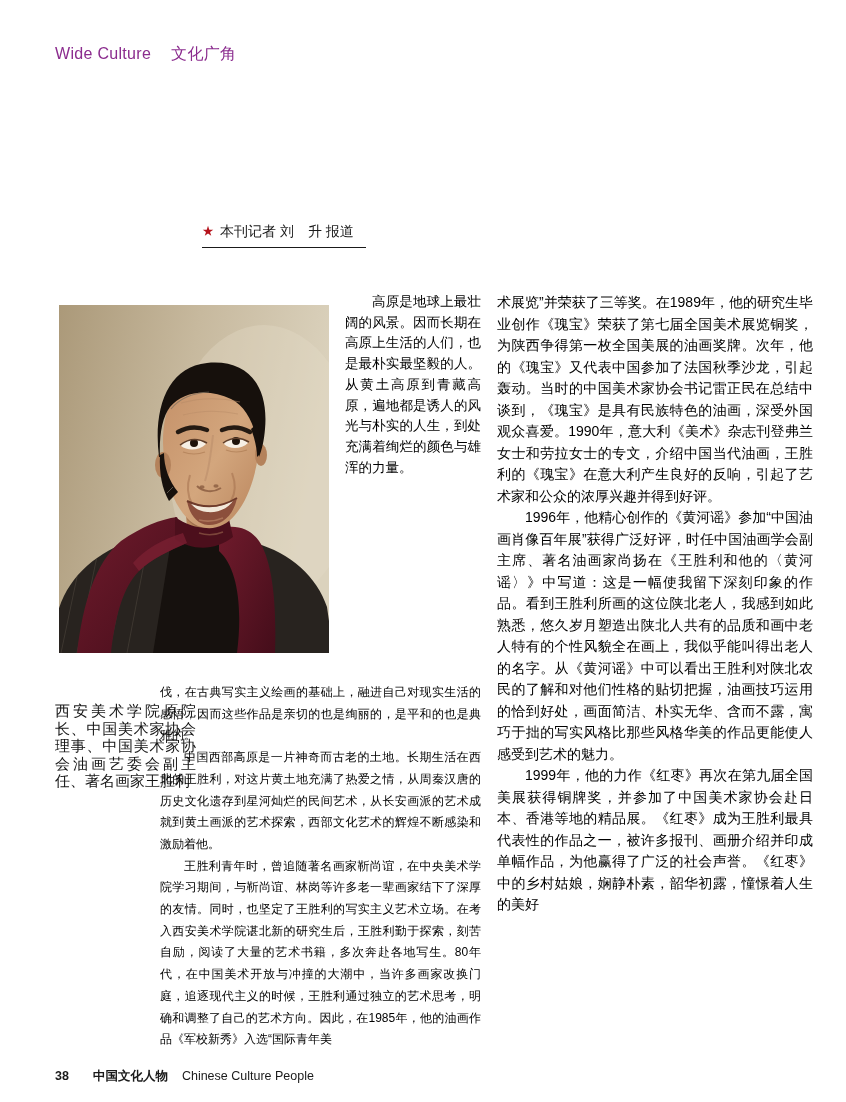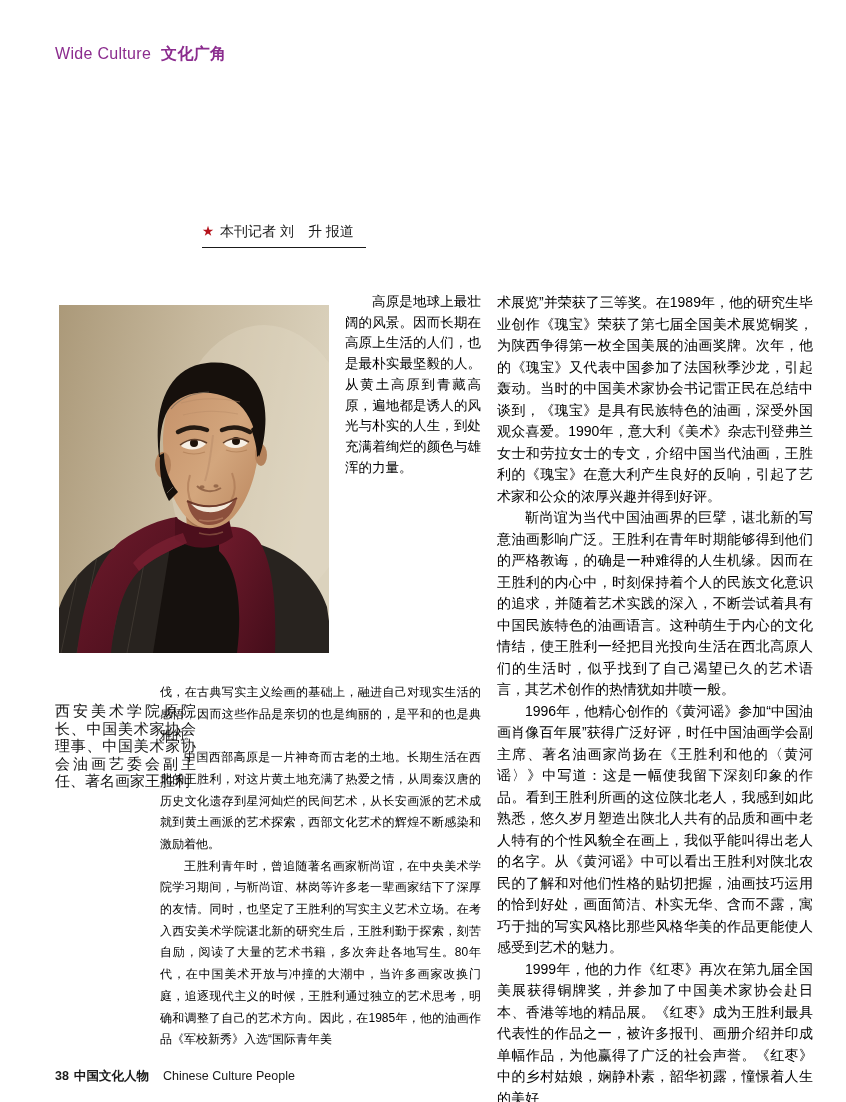--- a/index.html
+++ b/index.html
@@ -11,21 +11,21 @@
     overflow:hidden;
     font-family:"Liberation Sans",sans-serif;
     color:#1f1f1f;
   }
   
   .kicker{
     position:absolute;left:55px;top:44px;
     font-size:16px;letter-spacing:.3px;
     color:#8b2c8e;white-space:nowrap;
   }
-  .kicker .zh{margin-left:10px;font-weight:700;}
+  .kicker .zh{margin-left:20px;font-weight:400;}
   
   .title{
     position:absolute;left:201px;top:158px;
     font-family:"Liberation Serif",serif;
     font-size:34px;font-weight:700;color:#141414;
     letter-spacing:1px;white-space:nowrap;
   }
   
   .byline{
     position:absolute;left:202px;top:223px;
@@ -51,21 +51,21 @@
   .col p{margin:0;padding:0;}
   .col p.ind{text-indent:2em;}
   .col-narrow{left:345px;top:292px;width:136px;font-size:13.5px;line-height:20.7px;}
   .col-lower{left:160px;top:682px;width:321px;font-size:12px;line-height:21.7px;}
   .col-right{left:497px;top:292px;width:316px;font-size:14px;line-height:21.5px;}
   
   .footer{
     position:absolute;left:55px;top:1068px;
     font-size:12.5px;color:#1a1a1a;white-space:nowrap;
   }
-  .footer .num{font-weight:700;margin-right:5px;}
+  .footer .num{font-weight:700;margin-right:24px;}
   .footer .zh{font-weight:600;}
   .footer .en{margin-left:14px;}
 </style>
 </head>
 <body>
 
 <div class="page">
 
   <div class="kicker">
     <span>Wide Culture</span><span class="zh">文化广角</span>
@@ -171,21 +171,20 @@
   </div>
 
   <div class="col col-lower">
     <p>伐，在古典写实主义绘画的基础上，融进自己对现实生活的感悟，因而这些作品是亲切的也是绚丽的，是平和的也是典雅的。</p>
     <p class="ind">中国西部高原是一片神奇而古老的土地。长期生活在西北的王胜利，对这片黄土地充满了热爱之情，从周秦汉唐的历史文化遗存到星河灿烂的民间艺术，从长安画派的艺术成就到黄土画派的艺术探索，西部文化艺术的辉煌不断感染和激励着他。</p>
     <p class="ind">王胜利青年时，曾追随著名画家靳尚谊，在中央美术学院学习期间，与靳尚谊、林岗等许多老一辈画家结下了深厚的友情。同时，也坚定了王胜利的写实主义艺术立场。在考入西安美术学院谌北新的研究生后，王胜利勤于探索，刻苦自励，阅读了大量的艺术书籍，多次奔赴各地写生。80年代，在中国美术开放与冲撞的大潮中，当许多画家改换门庭，追逐现代主义的时候，王胜利通过独立的艺术思考，明确和调整了自己的艺术方向。因此，在1985年，他的油画作品《军校新秀》入选“国际青年美</p>
   </div>
 
   <div class="col col-right">
     <p>术展览”并荣获了三等奖。在1989年，他的研究生毕业创作《瑰宝》荣获了第七届全国美术展览铜奖，为陕西争得第一枚全国美展的油画奖牌。次年，他的《瑰宝》又代表中国参加了法国秋季沙龙，引起轰动。当时的中国美术家协会书记雷正民在总结中谈到，《瑰宝》是具有民族特色的油画，深受外国观众喜爱。1990年，意大利《美术》杂志刊登弗兰女士和劳拉女士的专文，介绍中国当代油画，王胜利的《瑰宝》在意大利产生良好的反响，引起了艺术家和公众的浓厚兴趣并得到好评。</p>
-    <p class="ind">靳尚谊为当代中国油画界的巨擘，谌北新的写意油画影响广泛。王胜利在青年时期能够得到他们的严格教诲，的确是一种难得的人生机缘。因而在王胜利的内心中，时刻保持着个人的民族文化意识的追求，并随着艺术实践的深入，不断尝试着具有中国民族特色的油画语言。这种萌生于内心的文化情结，使王胜利一经把目光投向生活在西北高原人们的生活时，似乎找到了自己渴望已久的艺术语言，其艺术创作的热情犹如井喷一般。</p>
     <p class="ind">1996年，他精心创作的《黄河谣》参加“中国油画肖像百年展”获得广泛好评，时任中国油画学会副主席、著名油画家尚扬在《王胜利和他的〈黄河谣〉》中写道：这是一幅使我留下深刻印象的作品。看到王胜利所画的这位陕北老人，我感到如此熟悉，悠久岁月塑造出陕北人共有的品质和画中老人特有的个性风貌全在画上，我似乎能叫得出老人的名字。从《黄河谣》中可以看出王胜利对陕北农民的了解和对他们性格的贴切把握，油画技巧运用的恰到好处，画面简洁、朴实无华、含而不露，寓巧于拙的写实风格比那些风格华美的作品更能使人感受到艺术的魅力。</p>
     <p class="ind">1999年，他的力作《红枣》再次在第九届全国美展获得铜牌奖，并参加了中国美术家协会赴日本、香港等地的精品展。《红枣》成为王胜利最具代表性的作品之一，被许多报刊、画册介绍并印成单幅作品，为他赢得了广泛的社会声誉。《红枣》中的乡村姑娘，娴静朴素，韶华初露，憧憬着人生的美好</p>
   </div>
 
   <div class="footer">
     <span class="num">38</span><span class="zh">中国文化人物</span><span class="en">Chinese Culture People</span>
   </div>
 
 </div>
 

